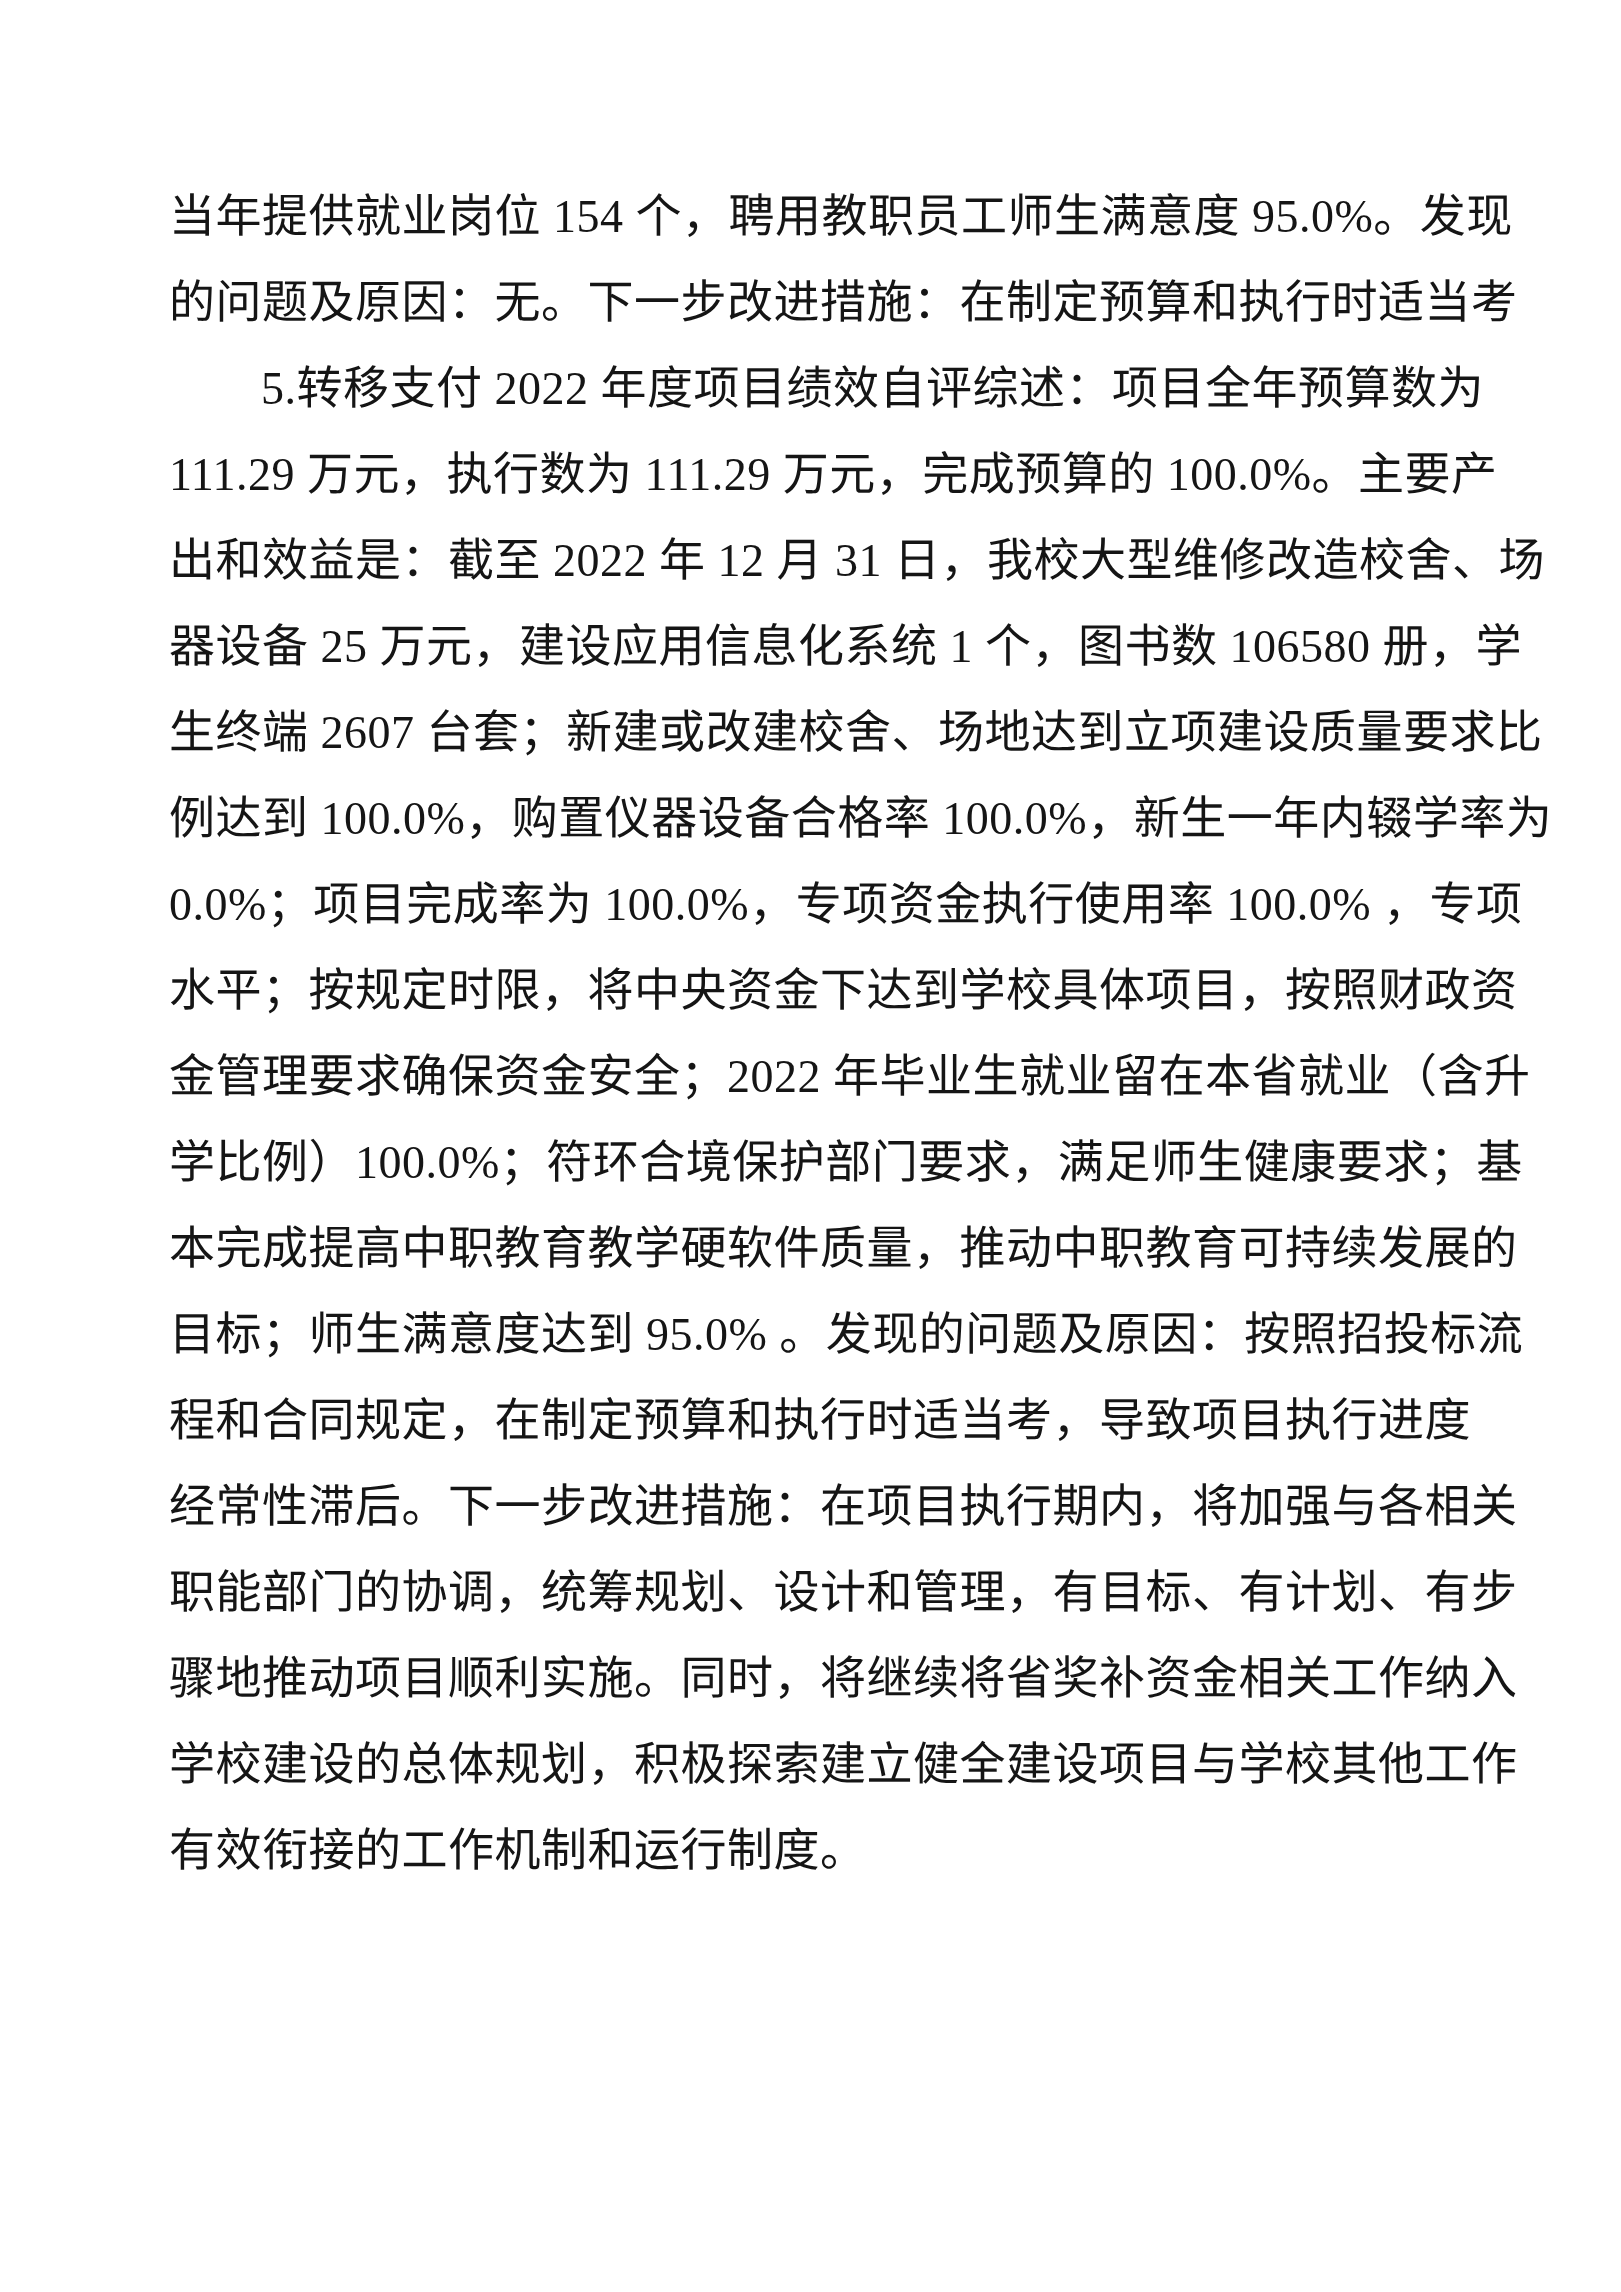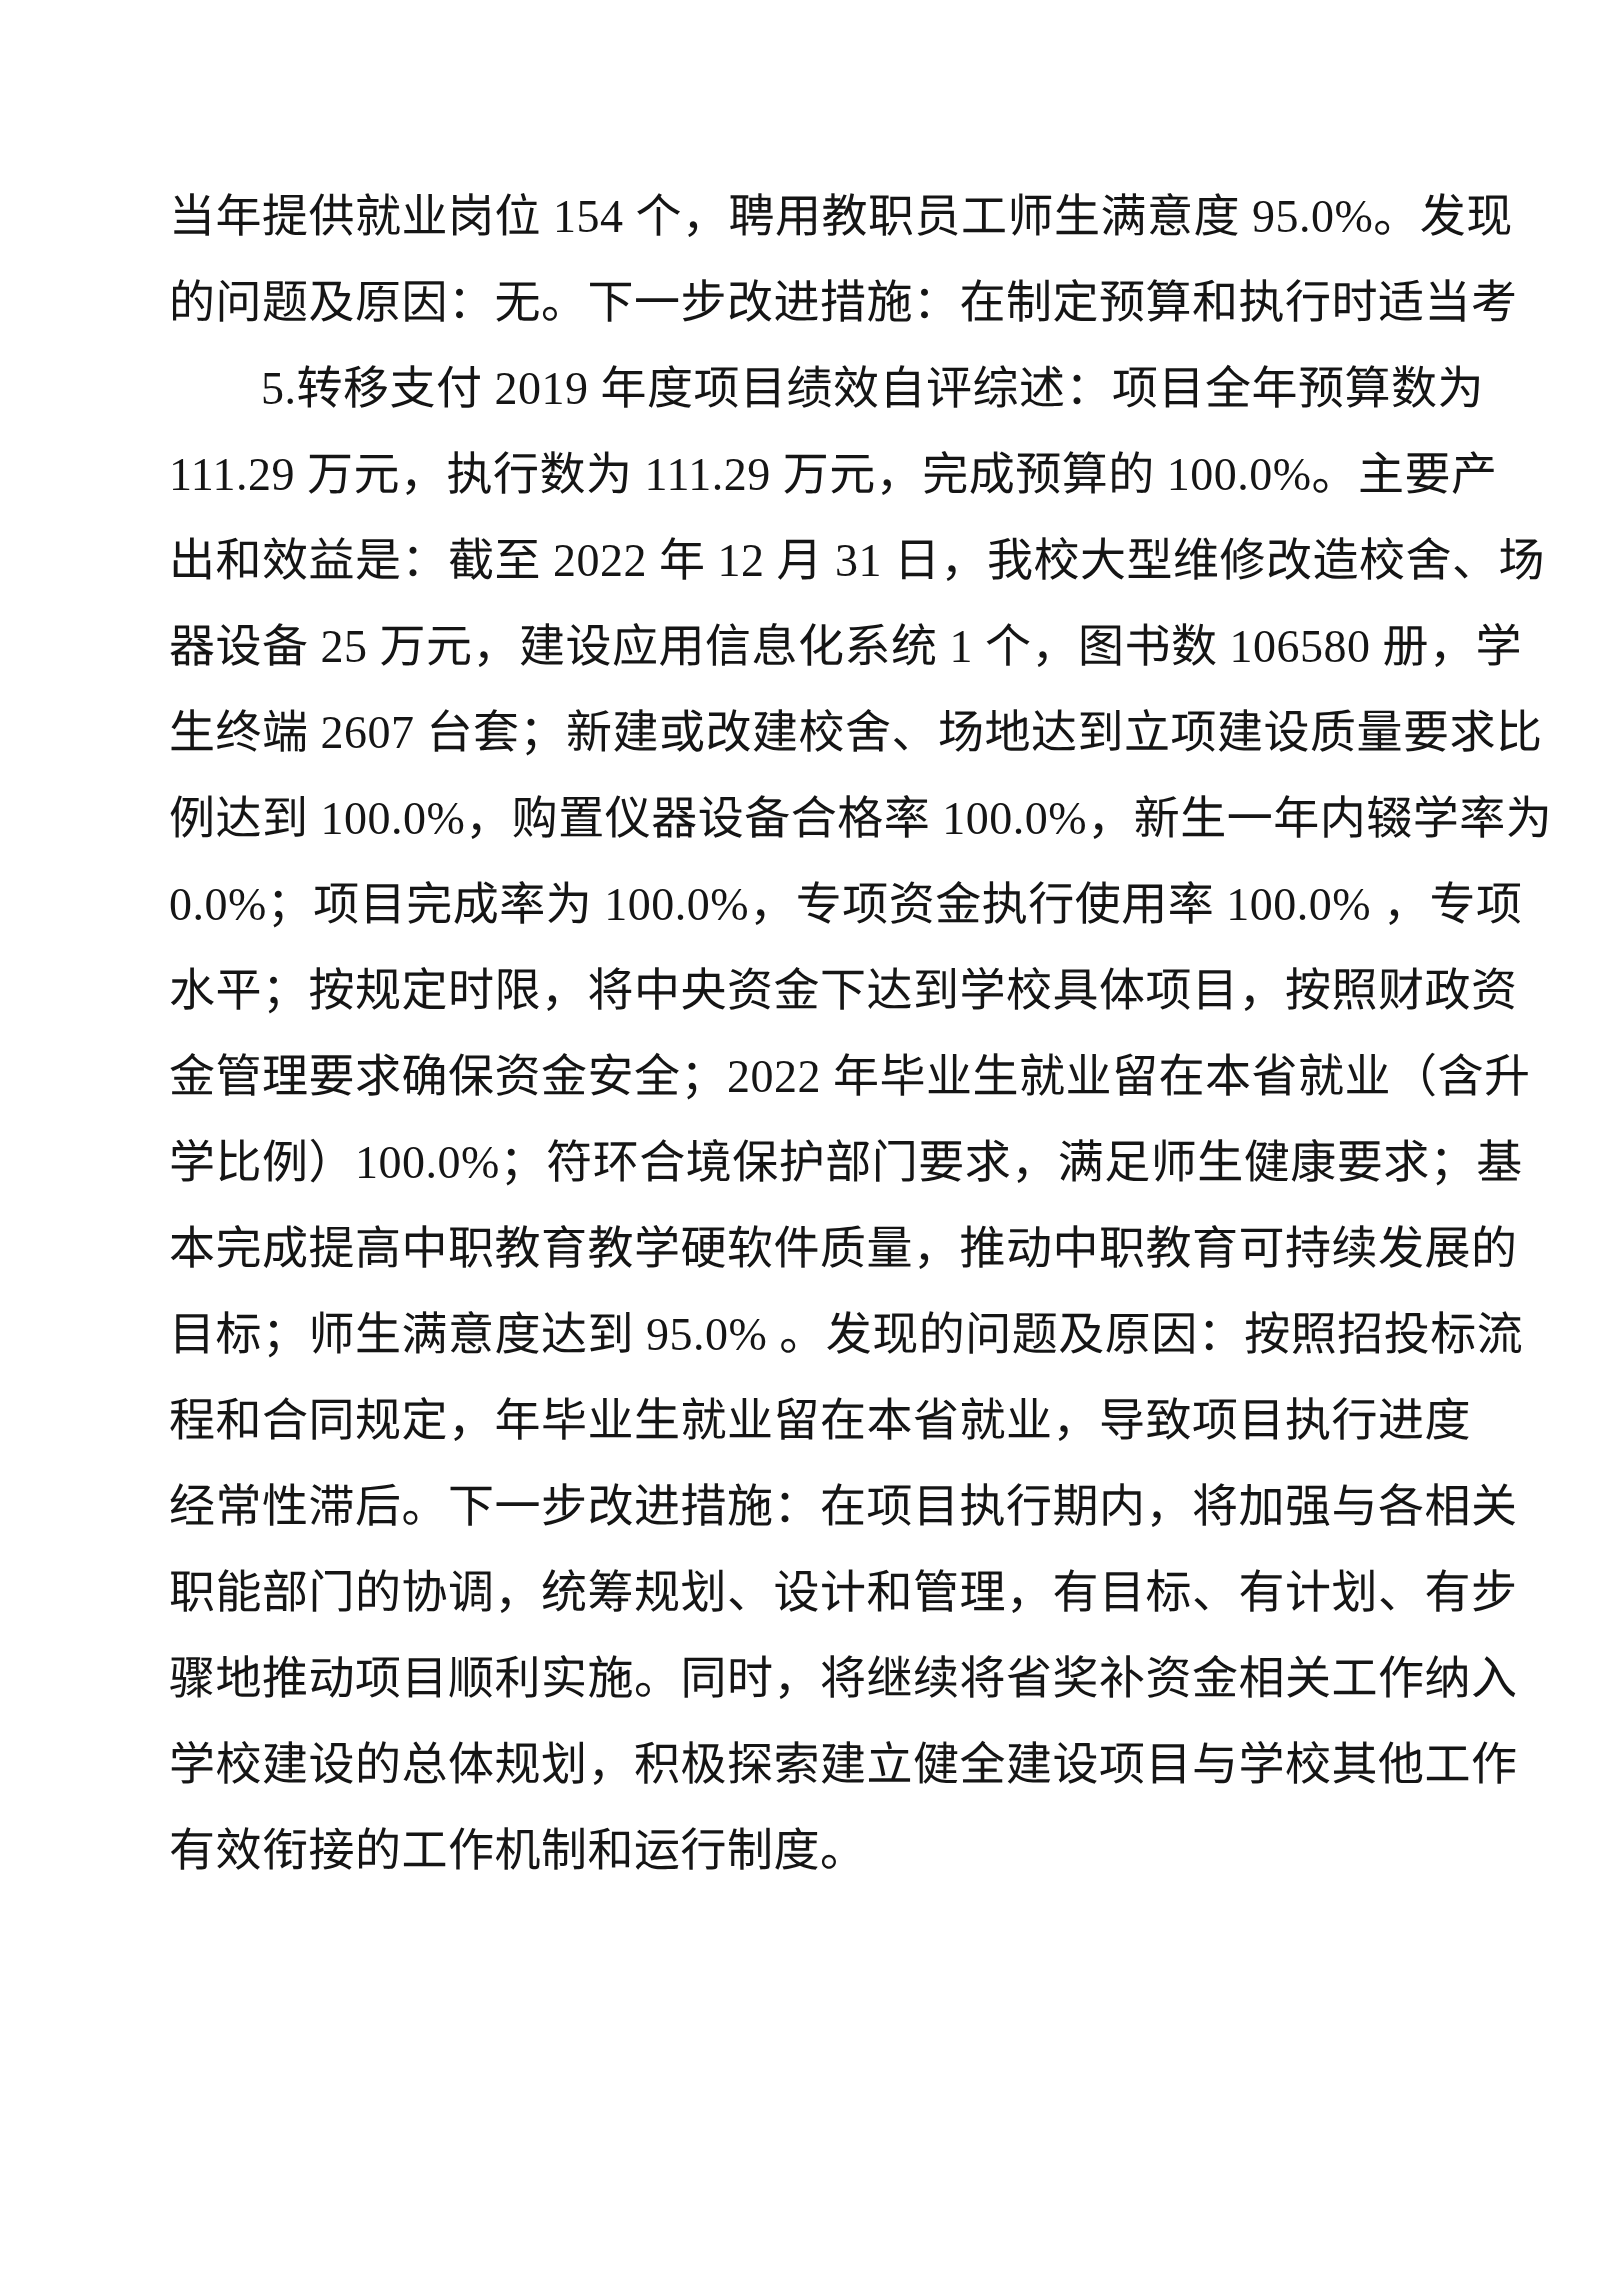--- a/index.html
+++ b/index.html
@@ -48,33 +48,33 @@
 
 <div class="page">
   <div class="doc-body">
 
     <div class="para">
       <div class="line">当年提供就业岗位 154 个，聘用教职员工师生满意度 95.0%。发现</div>
       <div class="line">的问题及原因：无。下一步改进措施：在制定预算和执行时适当考</div>
     </div>
 
     <div class="para">
-      <div class="line indent">5.转移支付 2019 年度项目绩效自评综述：项目全年预算数为</div>
+      <div class="line indent">5.转移支付 2022 年度项目绩效自评综述：项目全年预算数为</div>
       <div class="line">111.29 万元，执行数为 111.29 万元，完成预算的 100.0%。主要产</div>
       <div class="line">出和效益是：截至 2022 年 12 月 31 日，我校大型维修改造校舍、场</div>
       <div class="line">器设备 25 万元，建设应用信息化系统 1 个，图书数 106580 册，学</div>
       <div class="line">生终端 2607 台套；新建或改建校舍、场地达到立项建设质量要求比</div>
       <div class="line">例达到 100.0%，购置仪器设备合格率 100.0%，新生一年内辍学率为</div>
       <div class="line">0.0%；项目完成率为 100.0%，专项资金执行使用率 100.0% ，专项</div>
       <div class="line">水平；按规定时限，将中央资金下达到学校具体项目，按照财政资</div>
       <div class="line">金管理要求确保资金安全；2022 年毕业生就业留在本省就业（含升</div>
       <div class="line">学比例）100.0%；符环合境保护部门要求，满足师生健康要求；基</div>
       <div class="line">本完成提高中职教育教学硬软件质量，推动中职教育可持续发展的</div>
       <div class="line">目标；师生满意度达到 95.0% 。发现的问题及原因：按照招投标流</div>
-      <div class="line">程和合同规定，年毕业生就业留在本省就业，导致项目执行进度</div>
+      <div class="line">程和合同规定，在制定预算和执行时适当考，导致项目执行进度</div>
       <div class="line">经常性滞后。下一步改进措施：在项目执行期内，将加强与各相关</div>
       <div class="line">职能部门的协调，统筹规划、设计和管理，有目标、有计划、有步</div>
       <div class="line">骤地推动项目顺利实施。同时，将继续将省奖补资金相关工作纳入</div>
       <div class="line">学校建设的总体规划，积极探索建立健全建设项目与学校其他工作</div>
       <div class="line para-end">有效衔接的工作机制和运行制度。</div>
     </div>
 
   </div>
 </div>
 

